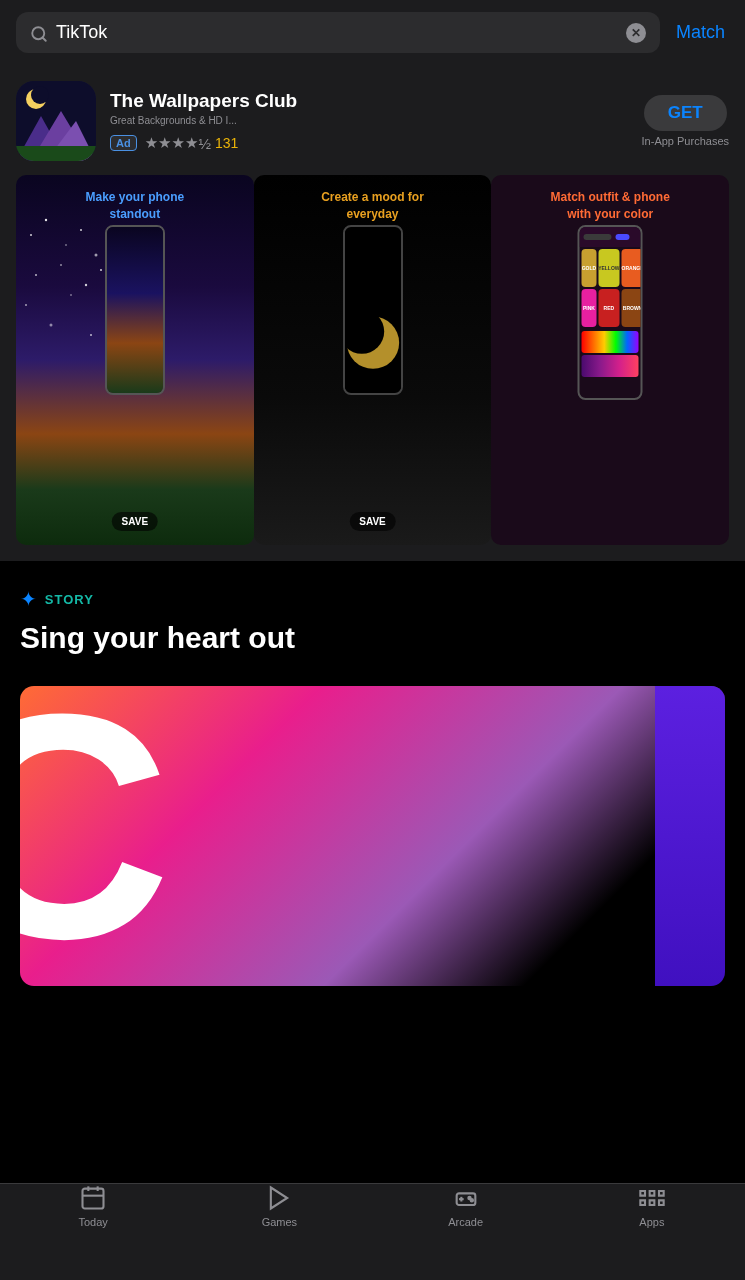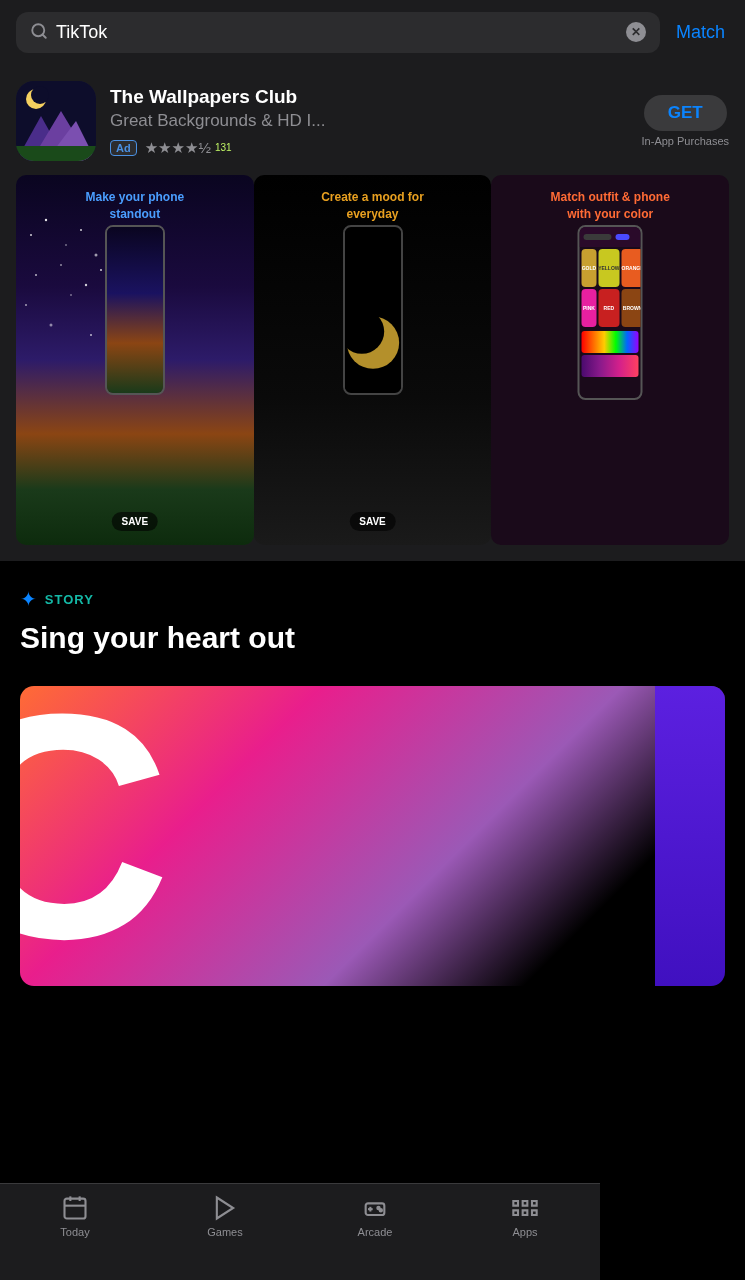--- a/index.html
+++ b/index.html
@@ -19,21 +19,21 @@
       padding: 12px 16px;
       display: flex;
       align-items: center;
       gap: 12px;
     }
     .search-input-wrap {
       flex: 1;
       background: #2c2c2e;
       border-radius: 12px;
       display: flex;
-      align-items: flex-start;
+      align-items: flex-end;
       padding: 10px 14px;
       gap: 8px;
     }
     .search-icon-svg {
       color: #8e8e93;
       flex-shrink: 0;
     }
     .search-input {
       background: transparent;
       border: none;
@@ -89,41 +89,41 @@
     .app-info {
       flex: 1;
     }
     .app-name {
       font-size: 19px;
       font-weight: 600;
       color: #fff;
       margin-bottom: 3px;
     }
     .app-subtitle {
-      font-size: 17px;
+      font-size: 10px;
       color: #8e8e93;
       margin-bottom: 8px;
     }
     .app-meta {
       display: flex;
       align-items: center;
       gap: 8px;
     }
     .ad-badge {
       background: #2c2c2e;
       border: 1px solid #4a90e2;
       border-radius: 4px;
       color: #4a90e2;
       font-size: 11px;
       font-weight: 600;
       padding: 1px 5px;
     }
     .rating-count {
-      font-size: 10px;
-      color: #bef264;
+      font-size: 14px;
+      color: #eab308;
       margin-left: 4px;
     }
     .get-btn-wrap {
       display: flex;
       flex-direction: column;
       align-items: center;
       gap: 4px;
     }
     .get-btn {
       background: #3a3a3c;
@@ -265,27 +265,26 @@
       position: absolute;
       top: 0; left: 0; right: 0; bottom: 0;
       background: linear-gradient(135deg, #ff6b35 0%, #e91e8c 30%, #9b59b6 60%, #000 80%);
     }
 
     
     .tab-bar {
       position: fixed;
       bottom: 0;
       left: 0;
-      width: 600px;
+      width: 745px;
       height: 97px;
       background: #1c1c1e;
       border-top: 1px solid #3a3a3c;
       display: flex;
       align-items: flex-start;
-      padding-top: 10px;
     }
     .tab-item {
       flex: 1;
       display: flex;
       flex-direction: column;
       align-items: center;
       gap: 4px;
       cursor: pointer;
     }
     .tab-label {

